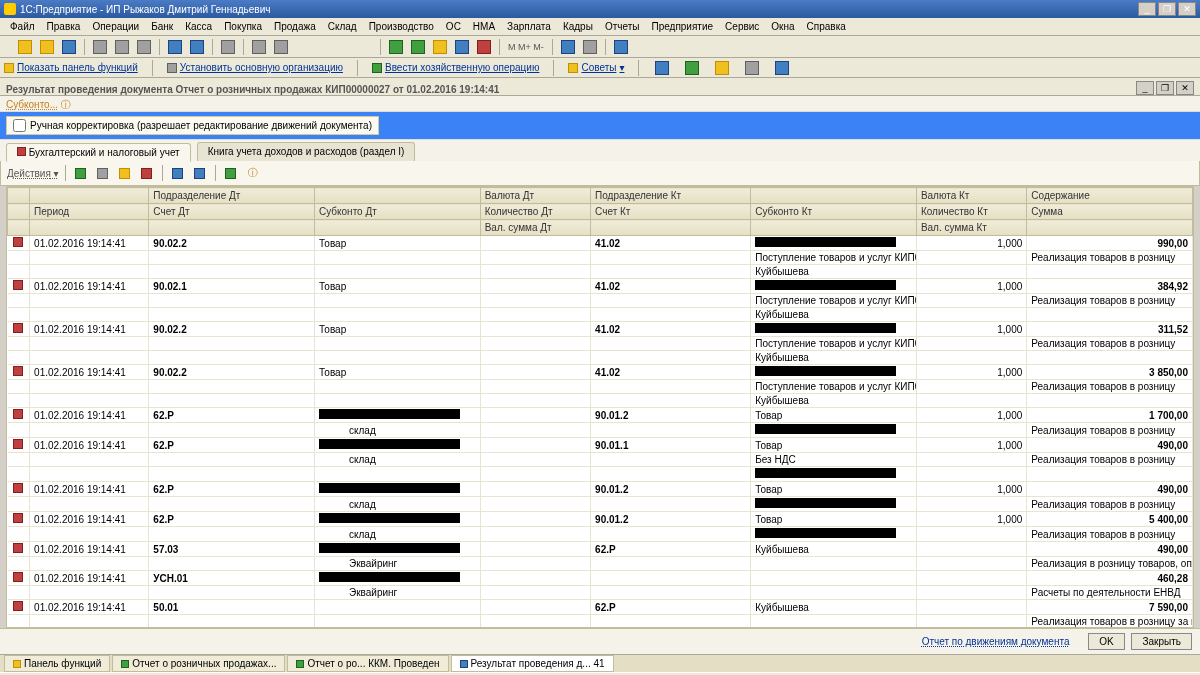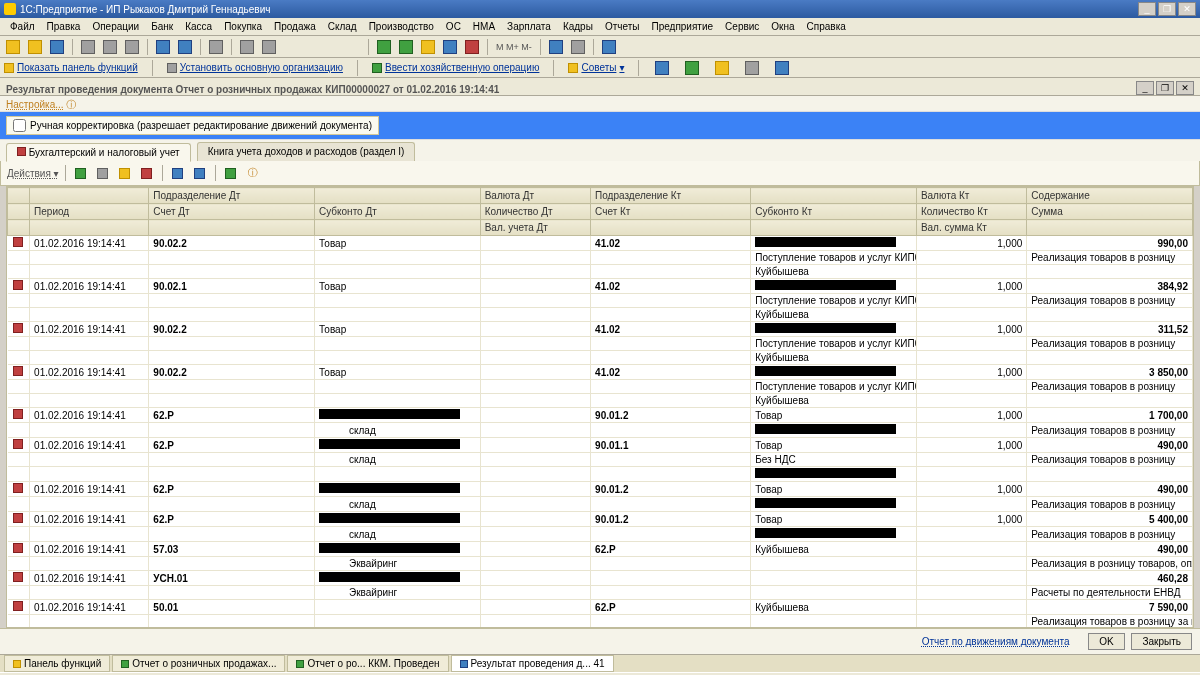--- a/index.html
+++ b/index.html
@@ -4,21 +4,21 @@
 <style>
 *{box-sizing:border-box;margin:0;padding:0;font-family:Tahoma,Arial,sans-serif;font-size:10px}
 body{background:#d4d0c8;overflow:hidden;width:1200px;height:675px}
 .titlebar{background:linear-gradient(#4a7bc4,#2c5aa0);color:#fff;height:18px;display:flex;align-items:center;padding:0 4px;justify-content:space-between}
 .titlebar-left{display:flex;align-items:center;gap:4px}
 .titlebar-icon{width:12px;height:12px;background:#ffcc00;border-radius:2px}
 .titlebar-btns{display:flex;gap:2px}
 .titlebar-btn{width:18px;height:14px;background:#d4d0c8;border:1px solid #888;display:flex;align-items:center;justify-content:center;font-size:9px}
 .menubar{background:#ece9d8;height:18px;display:flex;align-items:center;padding:0 4px;border-bottom:1px solid #aca899}
 .menubar span{padding:2px 6px;cursor:default}
-.toolbar{background:#ece9d8;height:22px;display:flex;align-items:center;padding:0 4px;border-bottom:1px solid #aca899;gap:4px}
+.toolbar{background:#ece9d8;height:22px;display:flex;align-items:center;padding:0 16px;border-bottom:1px solid #aca899;gap:4px}
 .tb-btn{width:18px;height:18px;border:1px solid transparent;display:inline-flex;align-items:center;justify-content:center}
 .tb-sep{width:1px;height:16px;background:#aca899;margin:0 2px}
 .tb-ico{width:14px;height:14px;display:inline-block}
 .ico-yellow{background:#f0c020;border:1px solid #c09000}
 .ico-blue{background:#4080c0;border:1px solid #204080}
 .ico-green{background:#40a040;border:1px solid #206020}
 .ico-red{background:#c04040;border:1px solid #802020}
 .ico-gray{background:#a0a0a0;border:1px solid #606060}
 .linkbar{background:#ece9d8;height:20px;display:flex;align-items:center;padding:0 4px;border-bottom:1px solid #aca899;gap:12px;font-size:10px}
 .linkbar a{color:#003399;text-decoration:underline;cursor:pointer;display:flex;align-items:center;gap:3px}
@@ -205,21 +205,21 @@
 <div class="doctitle">
   <span class="doctitle-txt">Результат проведения документа Отчет о розничных продажах КИП00000027 от 01.02.2016 19:14:41</span>
   <div class="doctitle-btns">
     <div class="titlebar-btn">_</div>
     <div class="titlebar-btn">❐</div>
     <div class="titlebar-btn">✕</div>
   </div>
 </div>
 
 <div class="settings-row">
-  <a>Настройка...</a> <span style="color:#c08020">ⓘ</span>
+  <a>Субконто...</a> <span style="color:#c08020">ⓘ</span>
 </div>
 
 <div class="checkbox-row">
   <label>
     <input type="checkbox" style="">
     <span>Ручная корректировка (разрешает редактирование движений документа)</span>
   </label>
 </div>
 
 <div class="tabs">
@@ -292,21 +292,21 @@
 <th>Счет Кт</th>
 <th>Субконто Кт</th>
 <th>Количество Кт</th>
 <th>Сумма</th>
 </tr>
 <tr>
 <th></th>
           <th></th>
           <th></th>
           <th></th>
-<th>Вал. учета Дт</th>
+<th>Вал. сумма Дт</th>
 <th></th>
           <th></th>
 <th>Вал. сумма Кт</th>
 <th></th>
 </tr>
 </thead>
 <tbody id="grid-body">
         <tr>
           <td class="row-ico"><span class="row-icon"></span></td>
   <td>01.02.2016 19:14:41</td>

